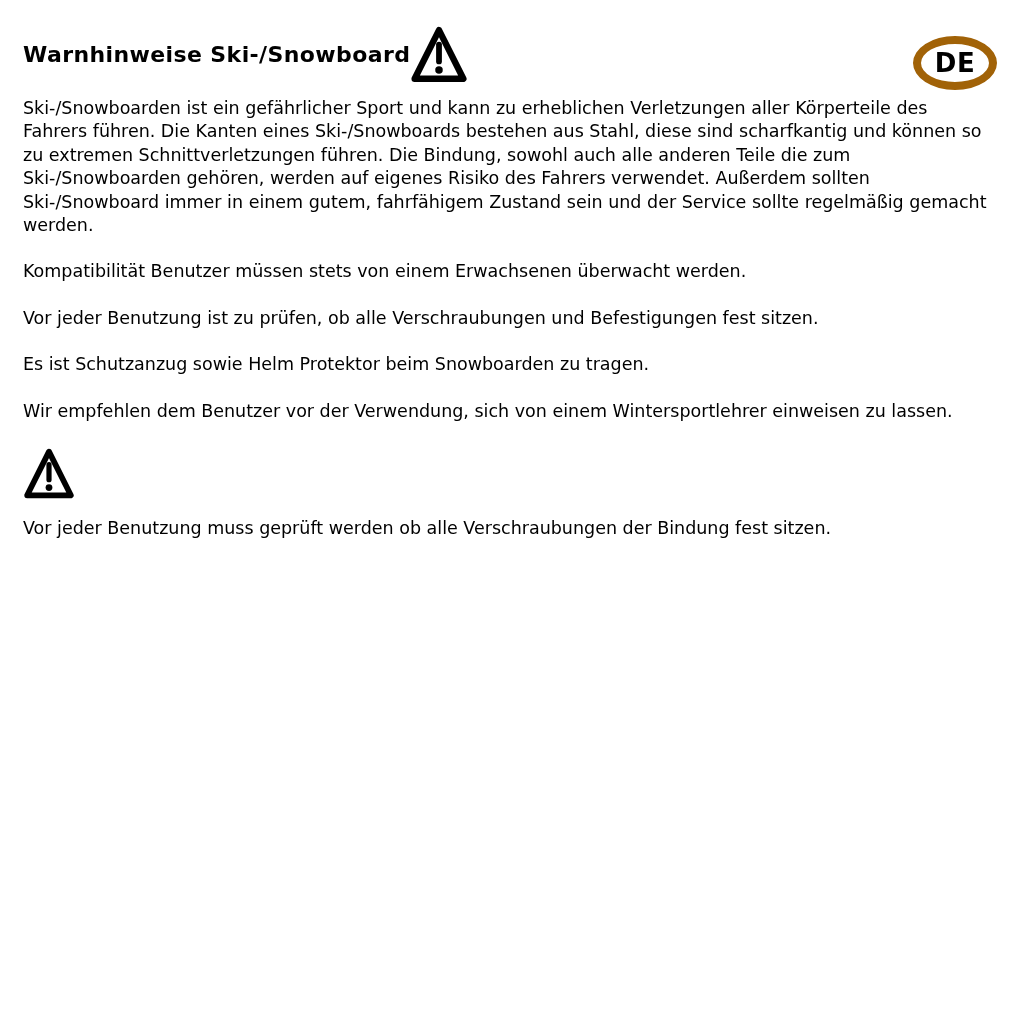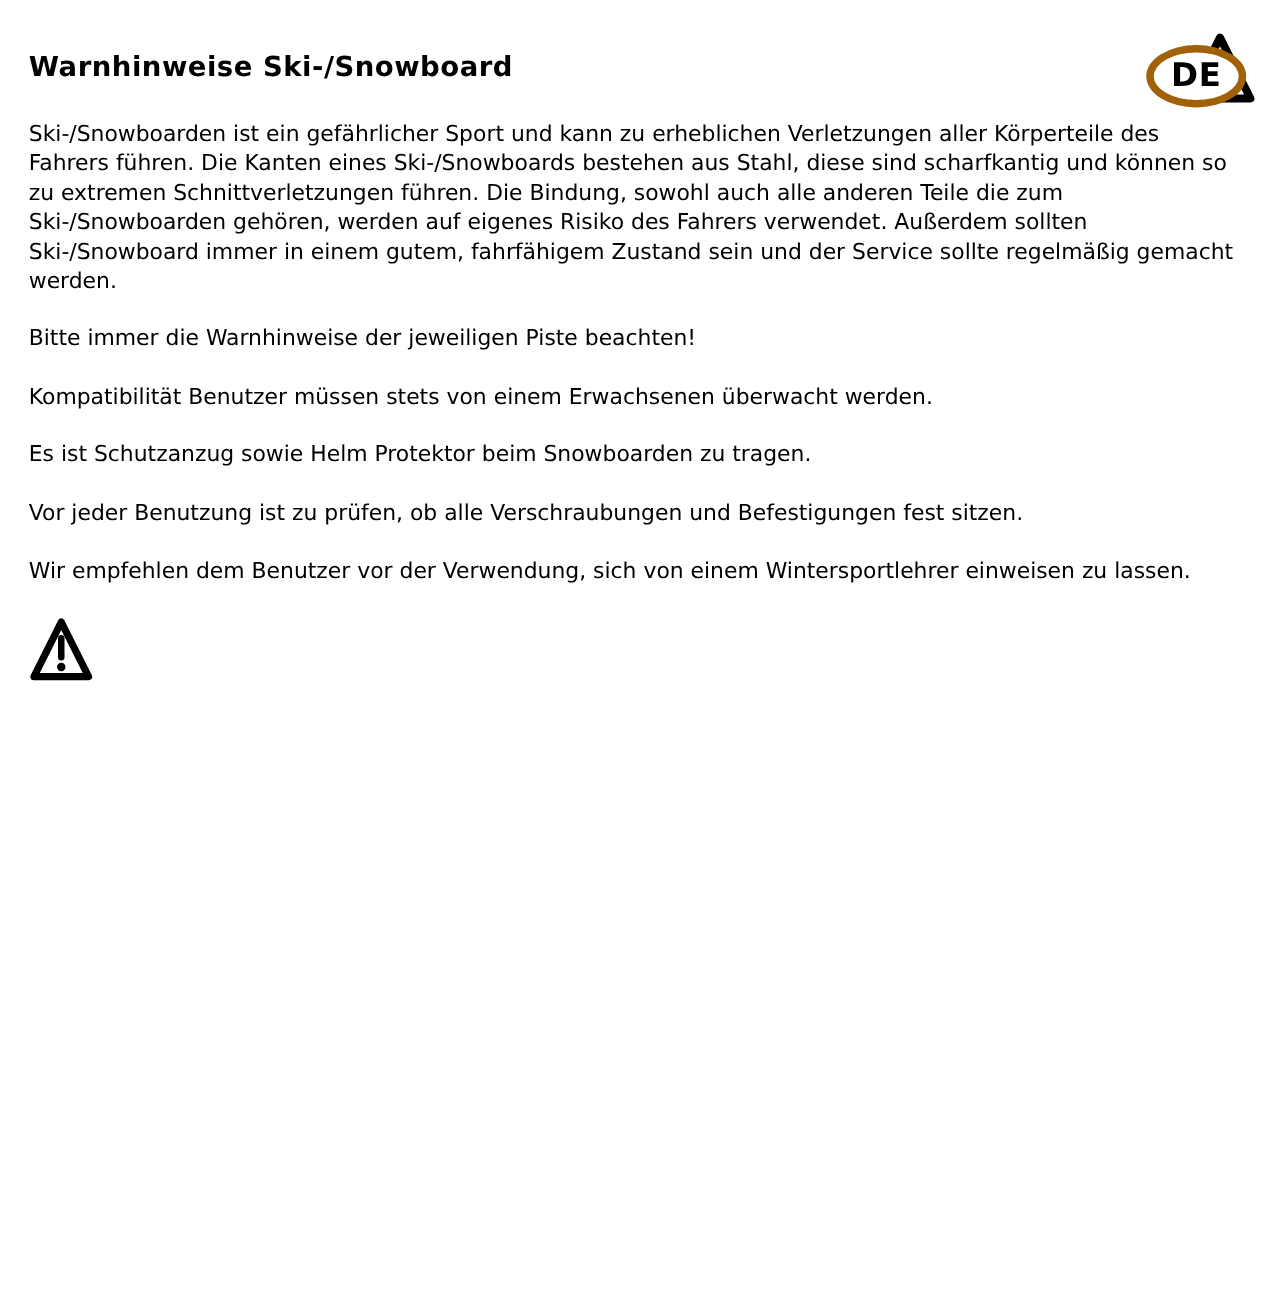--- a/index.html
+++ b/index.html
@@ -18,21 +18,20 @@
     position: relative;
     width: 1027px;
     height: 1032px;
     box-sizing: border-box;
     padding: 24px 22px 0 23px;
     background: #ffffff;
   }
   .heading-row {
     display: flex;
     align-items: center;
-    justify-content: space-between;
   }
   .heading-row.first {
     margin-bottom: 11px;
   }
   .heading-row.second {
     margin-top: 22px;
     margin-bottom: 15px;
   }
   h2.section-heading {
     margin: 0;
@@ -53,21 +52,21 @@
     font-size: 17.5px;
     line-height: 23.4px;
     max-width: 984px;
   }
   .de-badge {
     position: absolute;
     top: 36px;
     right: 30px;
     width: 68px;
     height: 38px;
-    border: 6px solid #a16207;
+    border: 8px solid #a16207;
     border-radius: 50%;
     display: flex;
     align-items: center;
     justify-content: center;
     font-size: 26px;
     font-weight: bold;
     letter-spacing: 0.5px;
     background: #ffffff;
   }
 </style>
@@ -84,31 +83,31 @@
     <h2 class="section-heading">Warnhinweise Ski-/Snowboard</h2>
     <svg class="warn-icon large" viewBox="0 0 100 104" aria-hidden="true">
       <path d="M50 9 L92 93 L8 93 Z" fill="none" stroke="#000" stroke-width="11" stroke-linejoin="round"></path>
       <line x1="50" y1="34" x2="50" y2="63" stroke="#000" stroke-width="10" stroke-linecap="round"></line>
       <circle cx="50" cy="78" r="6.5" fill="#000"></circle>
     </svg>
   </div>
 
   <div class="body-text">
     <p>Ski-/Snowboarden ist ein gefährlicher Sport und kann zu erheblichen Verletzungen aller Körperteile des Fahrers führen. Die Kanten eines Ski-/Snowboards bestehen aus Stahl, diese sind scharfkantig und können so zu extremen Schnittverletzungen führen. Die Bindung, sowohl auch alle anderen Teile die zum Ski-/Snowboarden gehören, werden auf eigenes Risiko des Fahrers verwendet. Außerdem sollten Ski-/Snowboard immer in einem gutem, fahrfähigem Zustand sein und der Service sollte regelmäßig gemacht werden.</p>
-    <p>Bitte immer die Warnhinweise der jeweiligen Piste beachten!</p>
     <p>Kompatibilität Benutzer müssen stets von einem Erwachsenen überwacht werden.</p>
+    <p>Vor jeder Benutzung ist zu prüfen, ob alle Verschraubungen und Befestigungen fest sitzen.</p>
     <p>Es ist Schutzanzug sowie Helm Protektor beim Snowboarden zu tragen.</p>
-    <p>Vor jeder Benutzung ist zu prüfen, ob alle Verschraubungen und Befestigungen fest sitzen.</p>
     <p>Wir empfehlen dem Benutzer vor der Verwendung, sich von einem Wintersportlehrer einweisen zu lassen.</p>
   </div>
 
   <div class="heading-row second">
     <svg class="warn-icon small" viewBox="0 0 100 104" aria-hidden="true">
       <path d="M50 9 L92 93 L8 93 Z" fill="none" stroke="#000" stroke-width="11" stroke-linejoin="round"></path>
       <line x1="50" y1="34" x2="50" y2="63" stroke="#000" stroke-width="10" stroke-linecap="round"></line>
       <circle cx="50" cy="78" r="6.5" fill="#000"></circle>
     </svg>
   </div>
 
   <div class="body-text">
+    <p>Vor jeder Benutzung muss geprüft werden ob alle Verschraubungen der Bindung fest sitzen.</p>
   </div>
 
 </div>
 
 </body></html>

